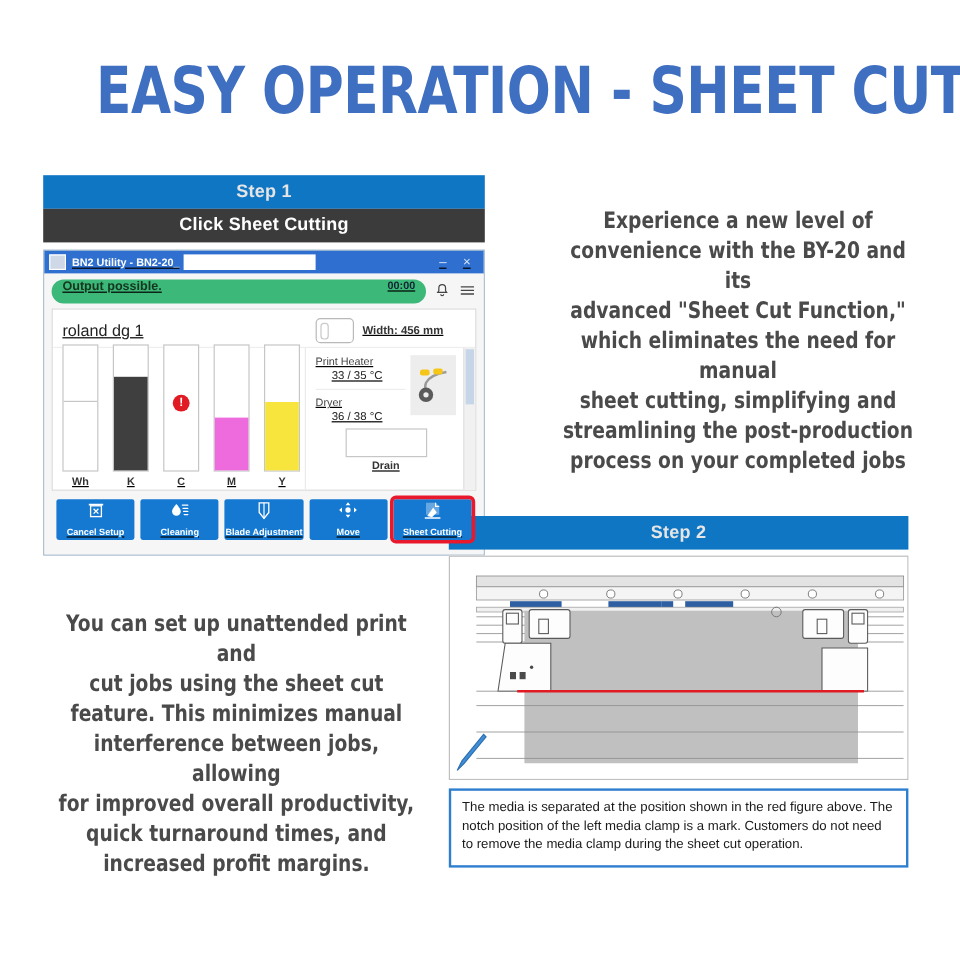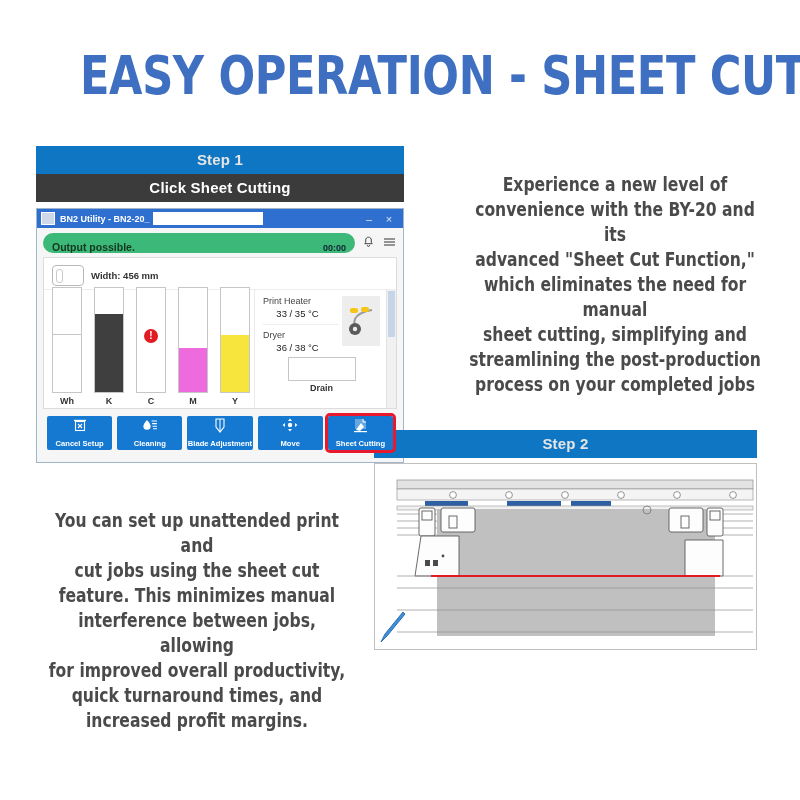--- a/index.html
+++ b/index.html
@@ -15,32 +15,32 @@
     transform:scaleX(0.80);transform-origin:center center;white-space:nowrap;
   }
   
   .step-band{background:#0f76c3;color:#e5e5e5;text-align:center;font-size:15px;font-weight:bold;
     padding:5px 0 6px;letter-spacing:.2px;}
   .step-sub{background:#3b3b3b;color:#fff;text-align:center;font-size:15px;font-weight:bold;
     padding:5px 0 6px;letter-spacing:.2px;}
 
   
   #step1{position:absolute;left:36px;top:146px;width:368px;}
-  .app-window{margin-top:6px;border:1px solid #9fb6cc;background:#f3f4f6;}
+  .app-window{margin-top:6px;border:1px solid #9fb6cc;background:#f3f4f6;text-decoration:underline;}
   .titlebar{height:19px;background:#2f6fd0;display:flex;align-items:center;padding:0 4px;}
   .tb-logo{width:12px;height:11px;background:#cfd8e6;border:1px solid #fff;margin-right:5px;
     font-size:5px;color:#2f6fd0;text-align:center;line-height:11px;}
   .tb-title{color:#fff;font-size:9px;font-weight:bold;white-space:nowrap;}
   .tb-field{flex:0 0 110px;height:13px;background:#fff;margin-left:3px;}
   .tb-spacer{flex:1;}
   .tb-btn{color:#dbe7f7;font-size:11px;width:20px;text-align:center;}
   .appbody{background:#f6f6f6;padding:5px 6px 6px;}
   .statusrow{display:flex;align-items:center;gap:6px;}
   .status-pill{flex:1;height:20px;border-radius:10px;background:#3cb878;display:flex;
-    align-items:flex-end;justify-content:space-between;padding:0 9px;}
+    align-items:flex-start;justify-content:space-between;padding:0 9px;}
   .status-text{color:#14361f;font-size:10.5px;font-weight:bold;}
   .status-time{color:#123;font-size:9px;font-weight:bold;}
   .ic{width:15px;text-align:center;color:#444;font-size:12px;}
   .panel{margin-top:4px;background:#fff;border:1px solid #dcdcdc;}
   .topline{display:flex;align-items:center;padding:7px 8px 3px;}
   .printer-name{font-size:13.5px;color:#222;flex:1;}
   .roll-ico{width:30px;height:19px;border:1px solid #b9b9b9;border-radius:4px;background:#fff;
     position:relative;margin-right:7px;}
   .roll-ico:before{content:"";position:absolute;left:3px;top:3px;width:5px;height:12px;
     border:1px solid #c9c9c9;border-radius:3px;}
@@ -130,20 +130,21 @@
                 <line x1="1" y1="2" x2="12" y2="2"></line>
                 <line x1="1" y1="5" x2="12" y2="5"></line>
                 <line x1="1" y1="8" x2="12" y2="8"></line>
               </g>
             </svg>
         </div>
       </div>
 
       <div class="panel">
         <div class="topline">
+          <div class="printer-name">roland dg 1</div>
           <div class="roll-ico"></div>
           <div class="width-lbl">Width: 456 mm</div>
         </div>
 
         <div class="midrow">
           <div class="inkarea">
             <div class="bars" id="ink-bars">
                 <div class="barwrap">
                   <div class="bar">
                     <div class="fill" style="height: 0%; background: rgb(255, 255, 255);"></div>
@@ -341,13 +342,16 @@
       </g>
 
       <line x1="56" y1="112" x2="345" y2="112" stroke="#e01b24" stroke-width="2"></line>
 
       <g>
         <path d="M30 150 L12 172 L6 178 L10 170 L28 148 Z" fill="#3f8fd8" stroke="#2e6fb0" stroke-width="1"></path>
       </g>
     </svg>
   </div>
 
+  <div class="caption">
+    <p>The media is separated at the position shown in the red figure above. The notch position of the left media clamp is a mark. Customers do not need to remove the media clamp during the sheet cut operation.</p>
+  </div>
 </div>
 
 </body></html>

